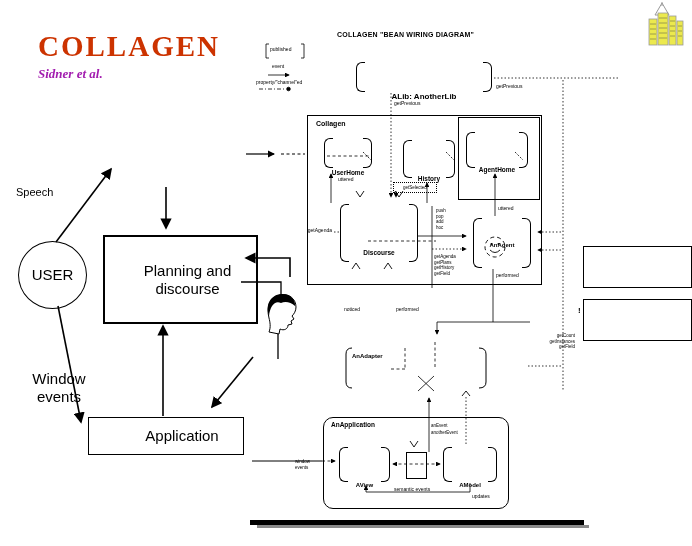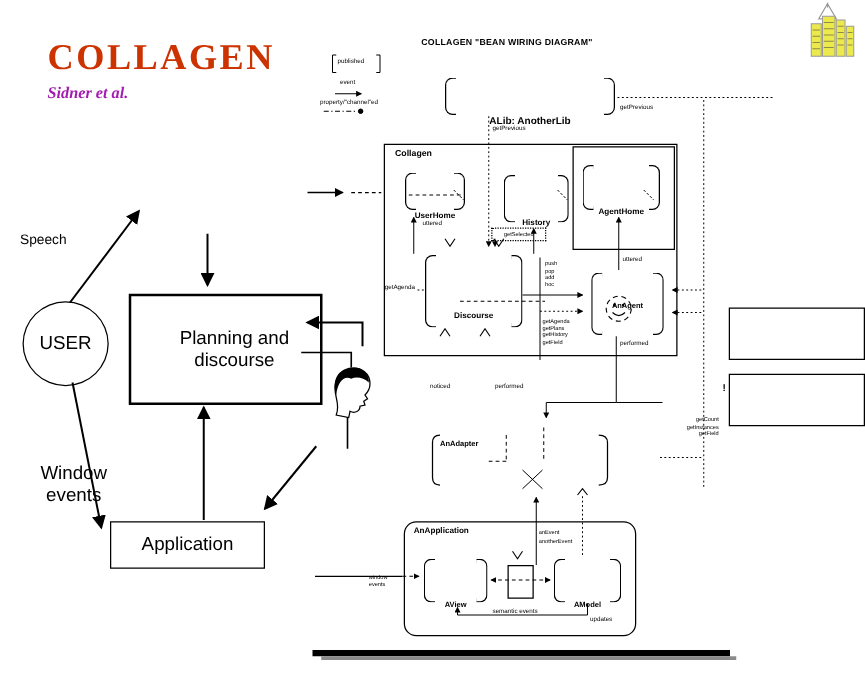--- a/index.html
+++ b/index.html
@@ -61,21 +61,21 @@
         <line x1="23" y1="34" x2="28" y2="34"></line>
       <line x1="31" y1="24" x2="35" y2="24"></line>
         <line x1="31" y1="29" x2="35" y2="29"></line>
         <line x1="31" y1="34" x2="35" y2="34"></line>
     </g>
   </svg>
 
   <div class="fbox z3" style="left:103px;top:235px;width:137px;height:85px;padding-left:14px;">
     <span style="width:105px;">Planning and discourse</span>
   </div>
-  <div class="fbox z3" style="left:88px;top:417px;width:122px;height:36px;border-width:1.5px;">
+  <div class="fbox z3" style="left:88px;top:417px;width:122px;height:36px;border-width:1.5px;padding-left:32px;">
     <span>Application</span>
   </div>
   <div class="fbox circle z3" style="left:18px;top:241px;width:67px;height:66px;">
     <span>USER</span>
   </div>
   <div class="abs z3" style="left:16px;top:186px;font-size:11px;">Speech</div>
   <div class="abs z3" style="left:18px;top:370px;width:82px;font-size:15px;text-align:center;line-height:1.2;">Window events</div>
 
   <div class="tiny b" style="left:337px;top:31px;font-size:7px;letter-spacing:0.2px;">COLLAGEN "BEAN WIRING DIAGRAM"</div>
   <div class="tiny" style="left:270px;top:46px;font-size:5px;">published</div>

